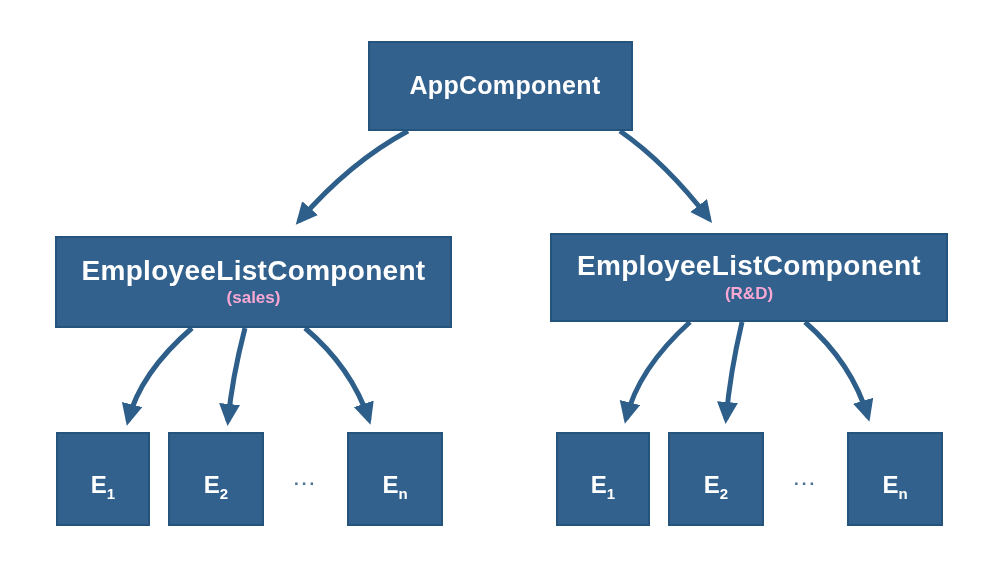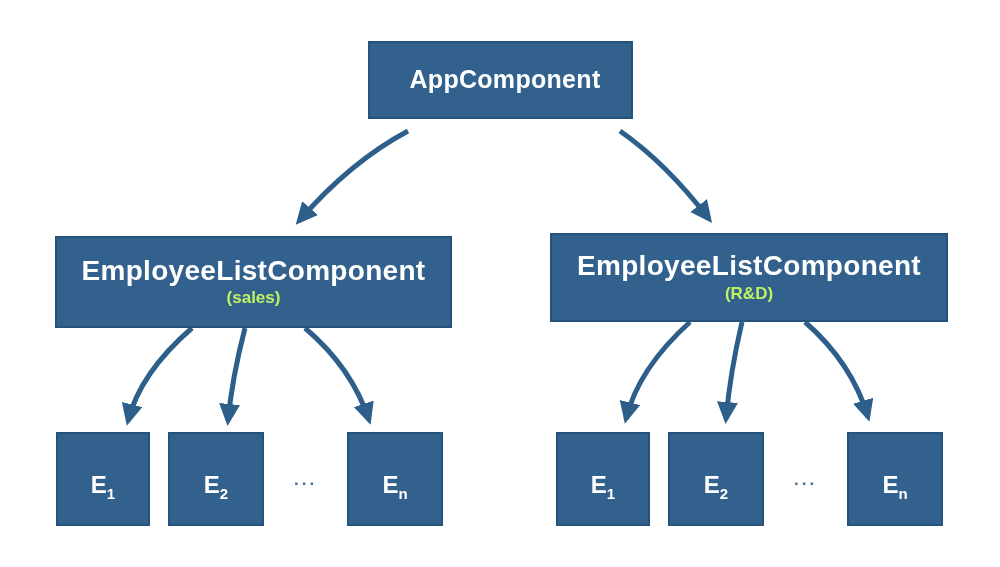--- a/index.html
+++ b/index.html
@@ -41,21 +41,21 @@
   }
   .node .title {
     font-weight: bold;
     line-height: 1.1;
   }
   .root-node .title { font-size: 25px; letter-spacing: 0.3px; }
   .branch-node .title { font-size: 28px; letter-spacing: 0.3px; }
   .branch-node .subtitle {
     font-weight: bold;
     font-size: 17px;
-    color: #bef264;
+    color: #f9a8d4;
     margin-top: 2px;
   }
   .leaf-node .title { font-size: 24px; margin-top: 12px; }
   .leaf-node sub {
     font-size: 15px;
     vertical-align: sub;
     line-height: 0;
   }
   .ellipsis {
     position: absolute;
@@ -80,21 +80,21 @@
     <path class="edge" d="M408,131 Q350,162 299,221" marker-end="url(#arrowhead)"></path>
     <path class="edge" d="M620,131 Q666,163 709,219" marker-end="url(#arrowhead)"></path>
     <path class="edge" d="M192,328 Q140,373 128,421" marker-end="url(#arrowhead)"></path>
     <path class="edge" d="M245,328 Q232,378 228,421" marker-end="url(#arrowhead)"></path>
     <path class="edge" d="M305,328 Q352,368 369,420" marker-end="url(#arrowhead)"></path>
     <path class="edge" d="M690,322 Q638,369 626,419" marker-end="url(#arrowhead)"></path>
     <path class="edge" d="M742,322 Q730,373 726,419" marker-end="url(#arrowhead)"></path>
     <path class="edge" d="M805,322 Q852,363 868,417" marker-end="url(#arrowhead)"></path>
   </svg>
 
-  <div class="node root-node" style="left:368px; top:41px; width:265px; height:78px;padding-left:9px;">
+  <div class="node root-node" style="left:368px; top:41px; width:265px; height:90px;padding-left:9px;">
     <div class="title">AppComponent</div>
   </div>
 
   <div class="node branch-node" style="left:55px; top:236px; width:397px; height:92px;">
     <div class="title">EmployeeListComponent</div>
     <div class="subtitle">(sales)</div>
   </div>
 
   <div class="node branch-node" style="left:550px; top:233px; width:398px; height:89px;">
     <div class="title">EmployeeListComponent</div>

